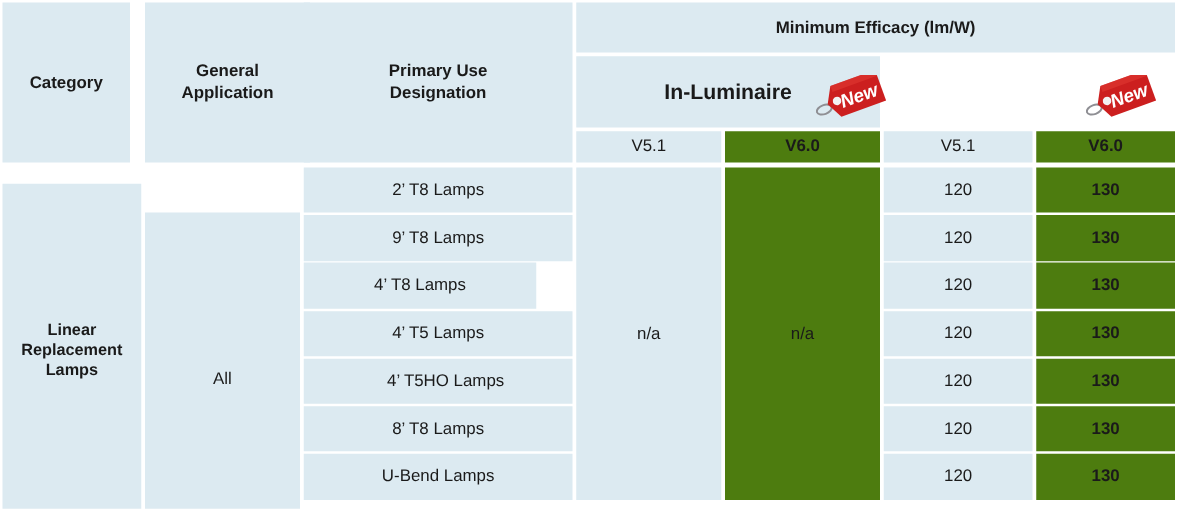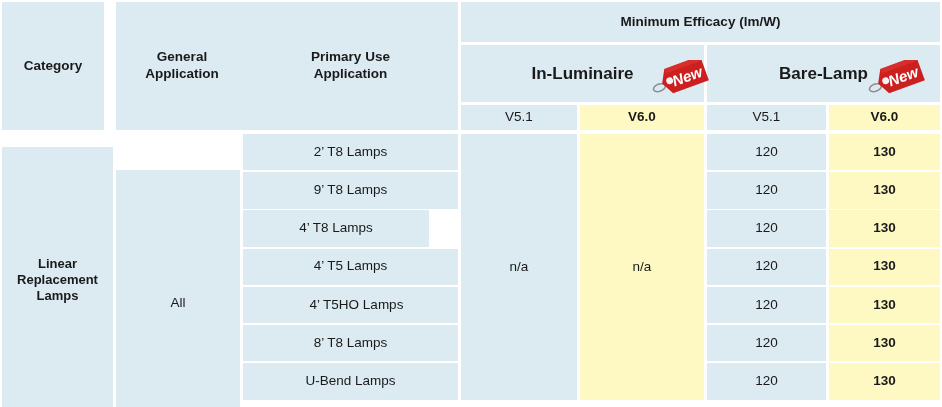--- a/index.html
+++ b/index.html
@@ -30,21 +30,21 @@
     display: flex;
     align-items: center;
     justify-content: center;
     text-align: center;
     color: #1a1a1a;
     font-size: 13px;
     line-height: 1.25;
     padding: 2px 4px;
     overflow: hidden;
   }
-  .cell.pink { background: #fef9c3; }
+  .cell.pink { background: #4d7c0f; }
   .cell.bold { font-weight: bold; }
   .cell.hdr  { font-weight: bold; font-size: 13.5px; }
   .cell.hdr-sm { font-weight: bold; font-size: 17px; }
   .cell.val  { font-size: 13.5px; }
   .cell.val-b{ font-size: 13.5px; font-weight: bold; }
 
   .multiline { white-space: pre-line; }
 
   
   .new-badge {
@@ -60,27 +60,26 @@
 <body>
 
 <div id="table-root">
 
   <div class="cell hdr" style="left:2px; top:2px; width:102px; height:128px;">Category</div>
 
   <div class="cell hdr multiline" style="left:116px; top:2px; width:132px; height:128px;">General
 Application</div>
 
   <div class="cell hdr multiline" style="left:243px; top:2px; width:215px; height:128px;">Primary Use
-Application</div>
+Designation</div>
 
   <div class="cell hdr" style="left:461px; top:2px; width:479px; height:40px;">Minimum Efficacy (lm/W)</div>
 
   <div class="cell hdr-sm" style="left:461px; top:45px; width:243px; height:57px;">In-Luminaire</div>
 
-  <div class="cell hdr-sm" style="left:707px; top:45px; width:233px; height:57px;">Bare-Lamp</div>
 
   <div class="cell val" style="left:461px; top:105px; width:116px; height:25px;">V5.1</div>
 
   <div class="cell val-b pink" style="left:580px; top:105px; width:124px; height:25px;">V6.0</div>
 
   <div class="cell val" style="left:707px; top:105px; width:119px; height:25px;">V5.1</div>
 
   <div class="cell val-b pink" style="left:829px; top:105px; width:111px; height:25px;">V6.0</div>
 
   <div class="new-badge" style="left:648px; top:60px;">

